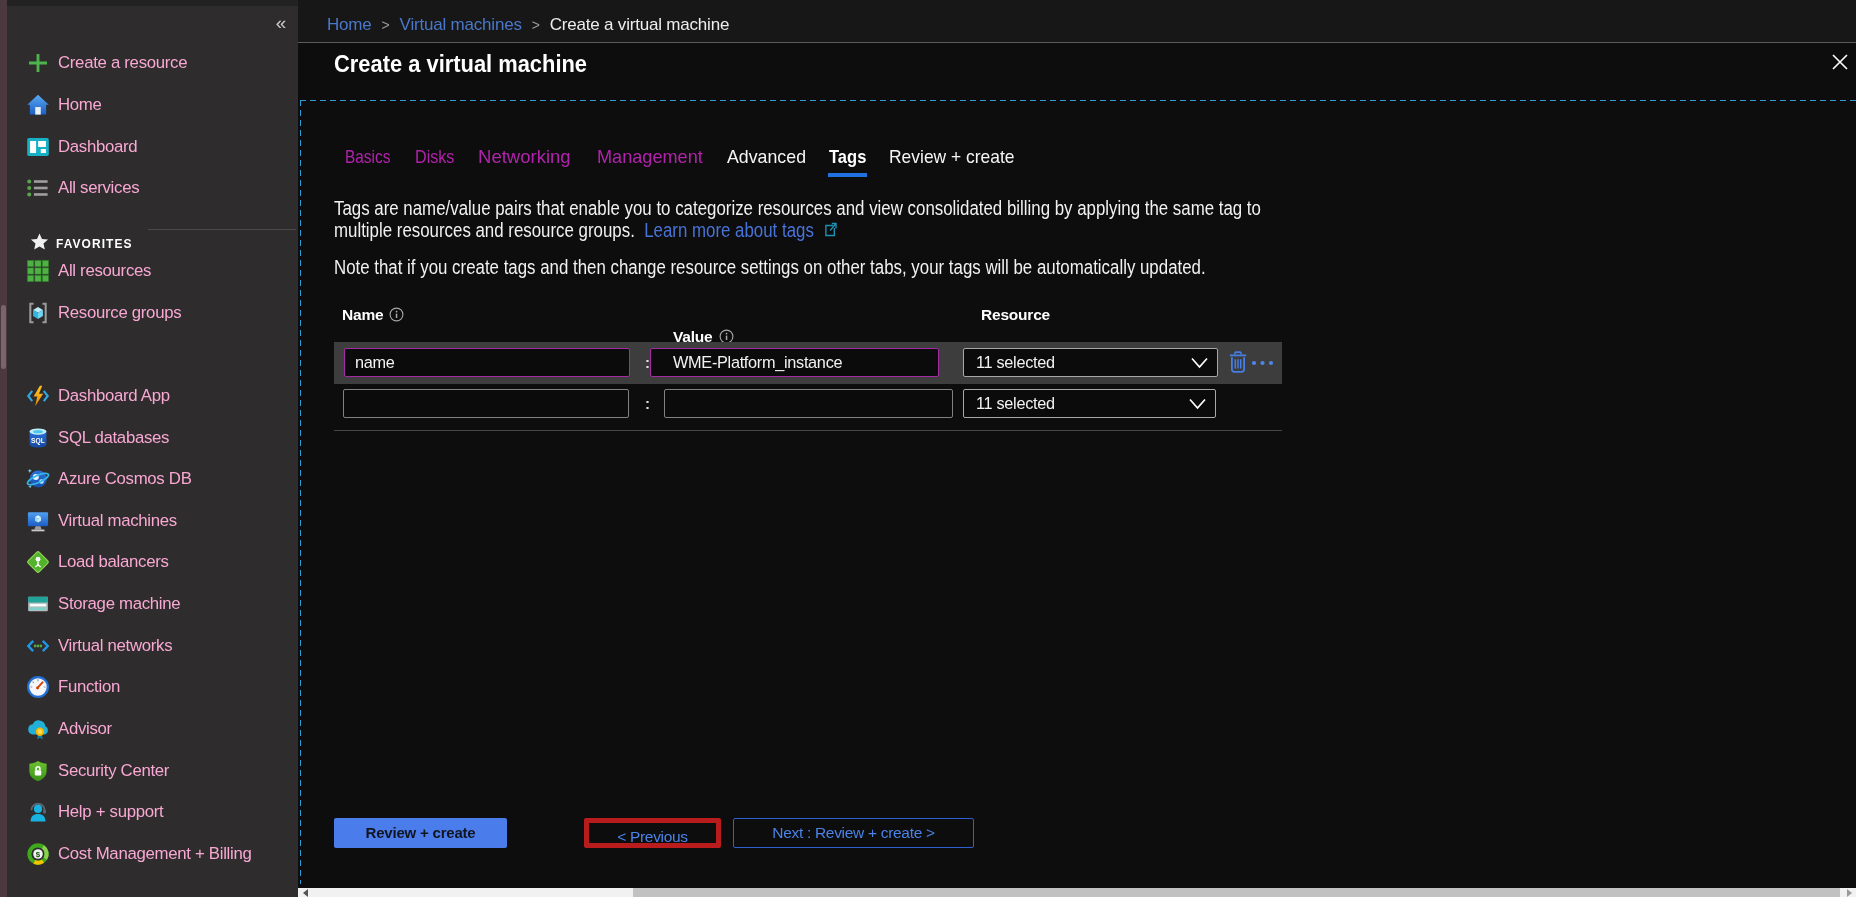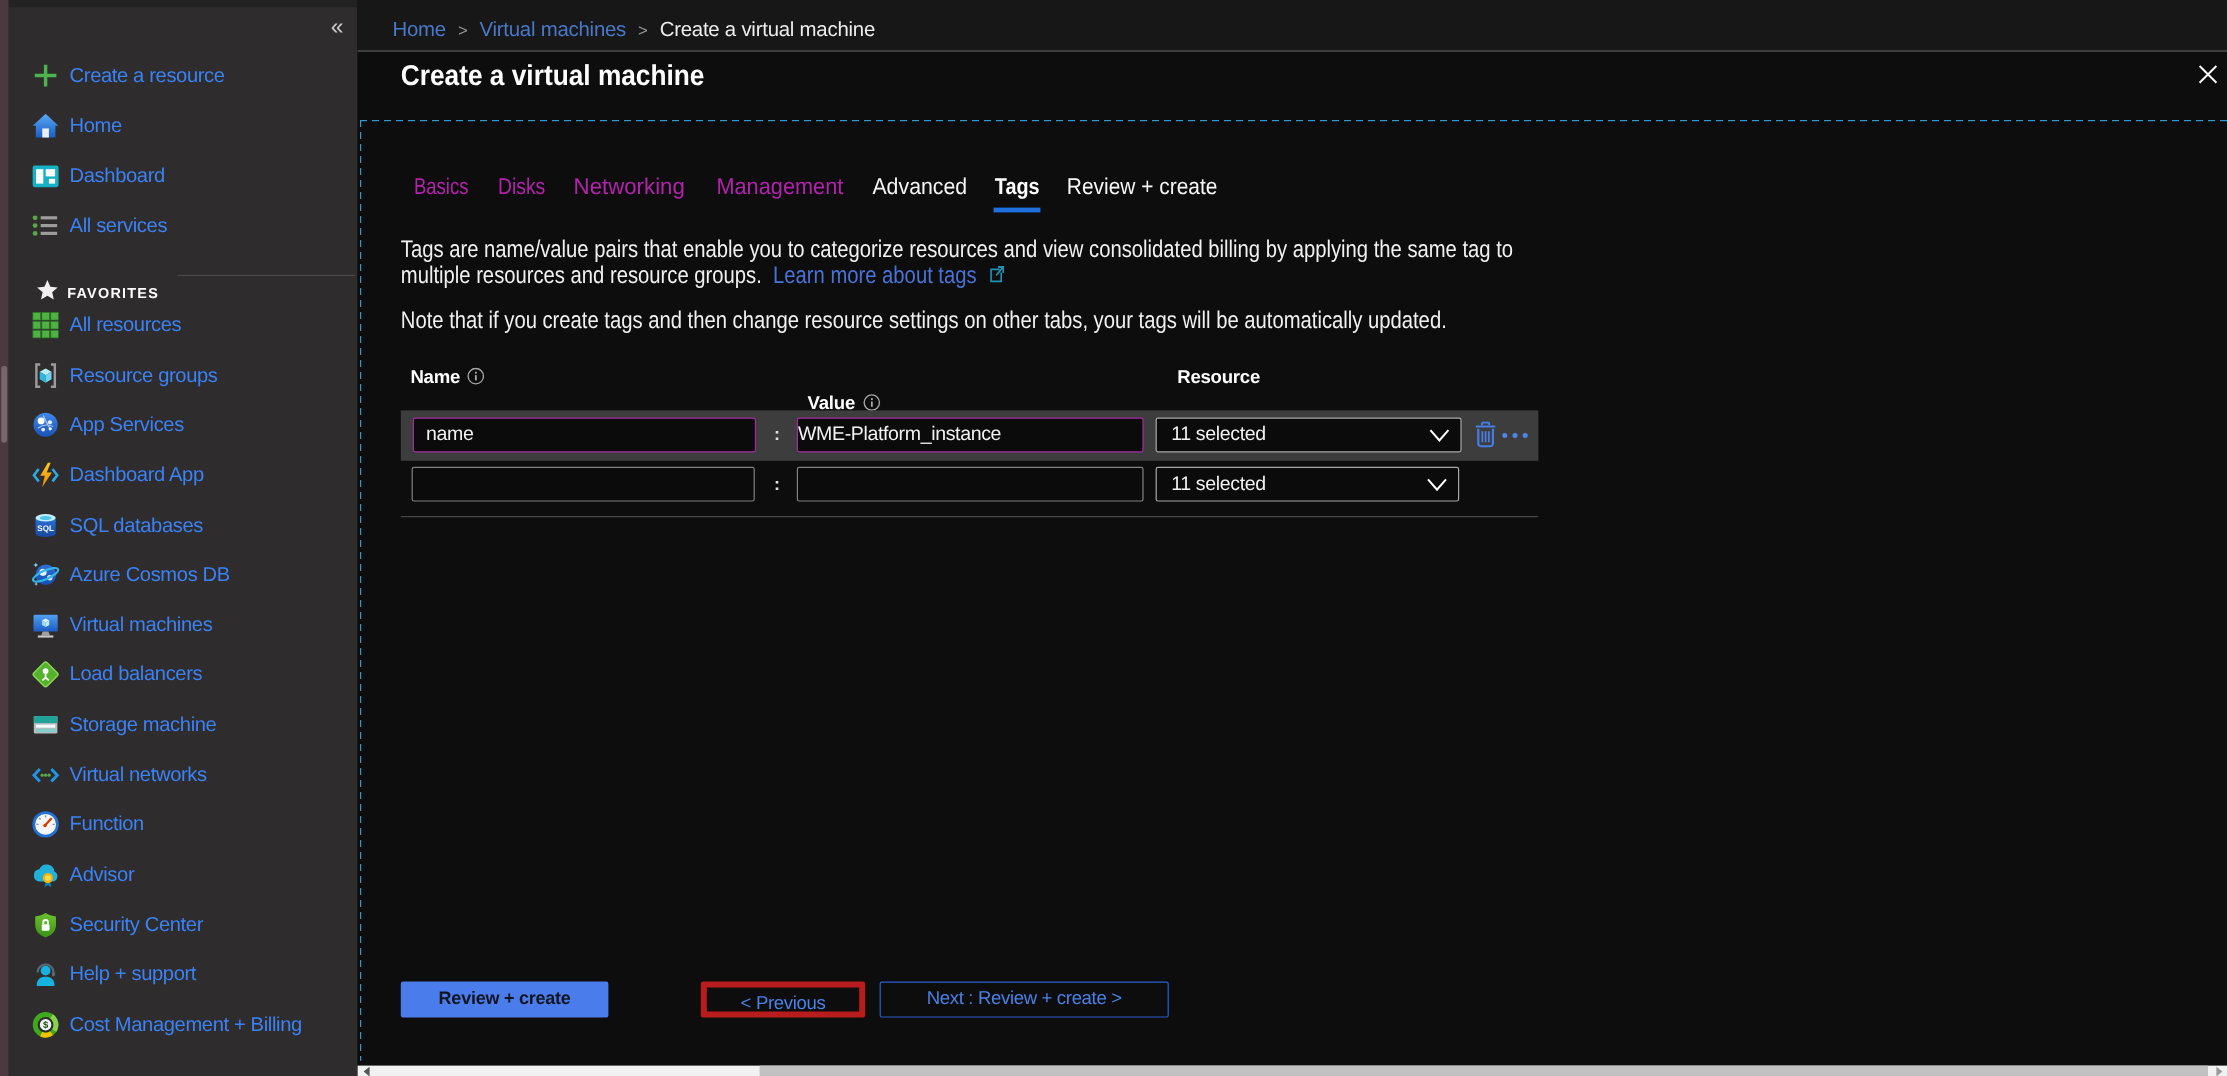--- a/index.html
+++ b/index.html
@@ -9,21 +9,21 @@
 
   
   #sidebar { position:absolute; left:0; top:0; width:298px; height:897px; background:#2e2c2c; }
   #lstrip { position:absolute; left:0; top:0; width:7px; height:897px; background:#4c383f; }
   #lpill { position:absolute; left:1px; top:305px; width:5px; height:64px; background:#79666d; border-radius:3px; }
   #stop { position:absolute; left:7px; top:0; width:291px; height:6px; background:#232222; }
   .collapse { position:absolute; left:271px; top:13px; width:20px; height:20px; color:#cccccc; font-size:19px; line-height:20px; text-align:center; }
   .it { position:absolute; left:0; width:298px; height:42px; display:flex; align-items:center; padding-left:26px; }
   .it svg { width:24px; height:24px; flex:none; }
   .fav svg { width:19px !important; height:19px !important; }
-  .it span { color:#3b82f6; font-size:16.8px; letter-spacing:-0.3px; margin-left:8px; white-space:nowrap; }
+  .it span { color:#f9a8d4; font-size:16.8px; letter-spacing:-0.3px; margin-left:8px; white-space:nowrap; }
   .fav span { color:#ffffff; font-size:12px; font-weight:bold; letter-spacing:1.05px; }
   #favline { position:absolute; left:148px; top:229px; width:148px; height:1px; background:#4a4848; }
 
   
   #content { position:absolute; left:298px; top:0; right:0; height:897px; background:#0d0d0d; }
   #crumbbar { position:absolute; left:0; top:0; right:0; height:43px; background:#171717; border-bottom:1px solid #5c5c5c; }
   #crumbbar .in { position:absolute; left:29px; top:15px; font-size:17px; letter-spacing:-0.2px; color:#ededed; }
   a.bc { color:#4a78c9; text-decoration:none; }
   .bcsep { color:#9a9a9a; padding:0 10px; font-size:14px; }
   #title { position:absolute; left:36px; top:50px; color:#ffffff; font-size:24px; font-weight:bold; transform:scaleX(0.912); transform-origin:left top; white-space:nowrap; }
@@ -154,37 +154,20 @@
       <svg viewBox="0 0 20 20">
         <path d="M6.3 2.3 H3.6 V17.7 H6.3" fill="none" stroke="#9b9b9b" stroke-width="1.7"></path>
         <path d="M13.7 2.3 H16.4 V17.7 H13.7" fill="none" stroke="#9b9b9b" stroke-width="1.7"></path>
         <path d="M10 5.1 L14.1 7.4 L10 9.7 L5.9 7.4 Z" fill="#b9edf8"></path>
         <path d="M5.9 7.4 L10 9.7 V14.9 L5.9 12.6 Z" fill="#2fb7e0"></path>
         <path d="M14.1 7.4 L10 9.7 V14.9 L14.1 12.6 Z" fill="#71d5f1"></path>
       </svg>
       <span>Resource groups</span>
     </div>
 
-  <div class="it" style="top:333px">
-      <svg viewBox="0 0 20 20">
-        <defs>
-          <linearGradient id="gas" x1="0" y1="0" x2="0" y2="1">
-            <stop offset="0" stop-color="#3e88ea"></stop>
-            <stop offset="1" stop-color="#1a53b6"></stop>
-          </linearGradient>
-        </defs>
-        <circle cx="10" cy="10" r="8.4" fill="url(#gas)"></circle>
-        <path d="M4.6 12.4 Q9.5 8.6 15.3 11.2 M8.4 3.6 Q10.6 8.8 13.4 13.2" fill="none" stroke="#c4d8f2" stroke-width="0.8" opacity="0.85"></path>
-        <circle cx="6.9" cy="7.3" r="2.4" fill="#ffffff"></circle>
-        <circle cx="13" cy="8.3" r="1.5" fill="#e2edfa"></circle>
-        <circle cx="8.3" cy="13.3" r="1.3" fill="#e2edfa"></circle>
-        <circle cx="13.2" cy="12.8" r="1.1" fill="#ffffff"></circle>
-      </svg>
-      <span>App Services</span>
-    </div>
 
   <div class="it" style="top:375px">
       <svg viewBox="0 0 20 20">
         <defs>
           <linearGradient id="gfa" x1="0" y1="0" x2="0" y2="1">
             <stop offset="0" stop-color="#ffc81e"></stop>
             <stop offset="1" stop-color="#e8880b"></stop>
           </linearGradient>
         </defs>
         <path d="M5.2 5.7 L1.9 10 L5.2 14.3" stroke="#2fa8e0" stroke-width="1.8" fill="none"></path>
@@ -379,21 +362,21 @@
   <div class="hdr" style="left:375px;margin-top:22px;">Value<span class="info"><svg width="15" height="15" viewBox="0 0 15 15">
           <circle cx="7.5" cy="7.5" r="6.4" fill="none" stroke="#a8a8a8" stroke-width="1.1"></circle>
           <rect x="6.8" y="6.6" width="1.5" height="4.4" fill="#a8a8a8"></rect>
           <rect x="6.8" y="3.8" width="1.5" height="1.6" fill="#a8a8a8"></rect>
         </svg></span></div>
   <div class="hdr" style="left:683px;">Resource</div>
 
   <div id="row1"></div>
   <div class="inp dirty" style="left:46px; top:348px; width:286px;">name</div>
   <div class="colon" style="left:347px; top:354px;">:</div>
-  <div class="inp dirty" style="left:366px; top:348px; width:289px; padding-left:0;">WME-Platform_instance</div>
+  <div class="inp dirty" style="left:352px; top:348px; width:289px; padding-left:22px;">WME-Platform_instance</div>
   <div class="dd" style="left:665px; top:348px; width:255px;">11 selected
     <svg width="17" height="12" viewBox="0 0 17 12">
         <path d="M1 1.5 L8.5 10 L16 1.5" fill="none" stroke="#ffffff" stroke-width="1.7"></path>
       </svg>
   </div>
   <svg class="abs" style="left:931px; top:351px;" width="18" height="23" viewBox="0 0 18 23">
     <path d="M6 3.4 V2 a0.9 0.9 0 0 1 0.9-0.9 h4.2 a0.9 0.9 0 0 1 0.9 0.9 V3.4" fill="none" stroke="#467ee6" stroke-width="1.6"></path>
     <path d="M0.9 4.4 H17.1" fill="none" stroke="#467ee6" stroke-width="1.8"></path>
     <path d="M2.9 6.2 V18.6 a2.3 2.3 0 0 0 2.3 2.3 h7.6 a2.3 2.3 0 0 0 2.3-2.3 V6.2" fill="none" stroke="#467ee6" stroke-width="1.8"></path>
     <path d="M6.3 8.3 V17.6 M9 8.3 V17.6 M11.7 8.3 V17.6" fill="none" stroke="#467ee6" stroke-width="1.5"></path>

